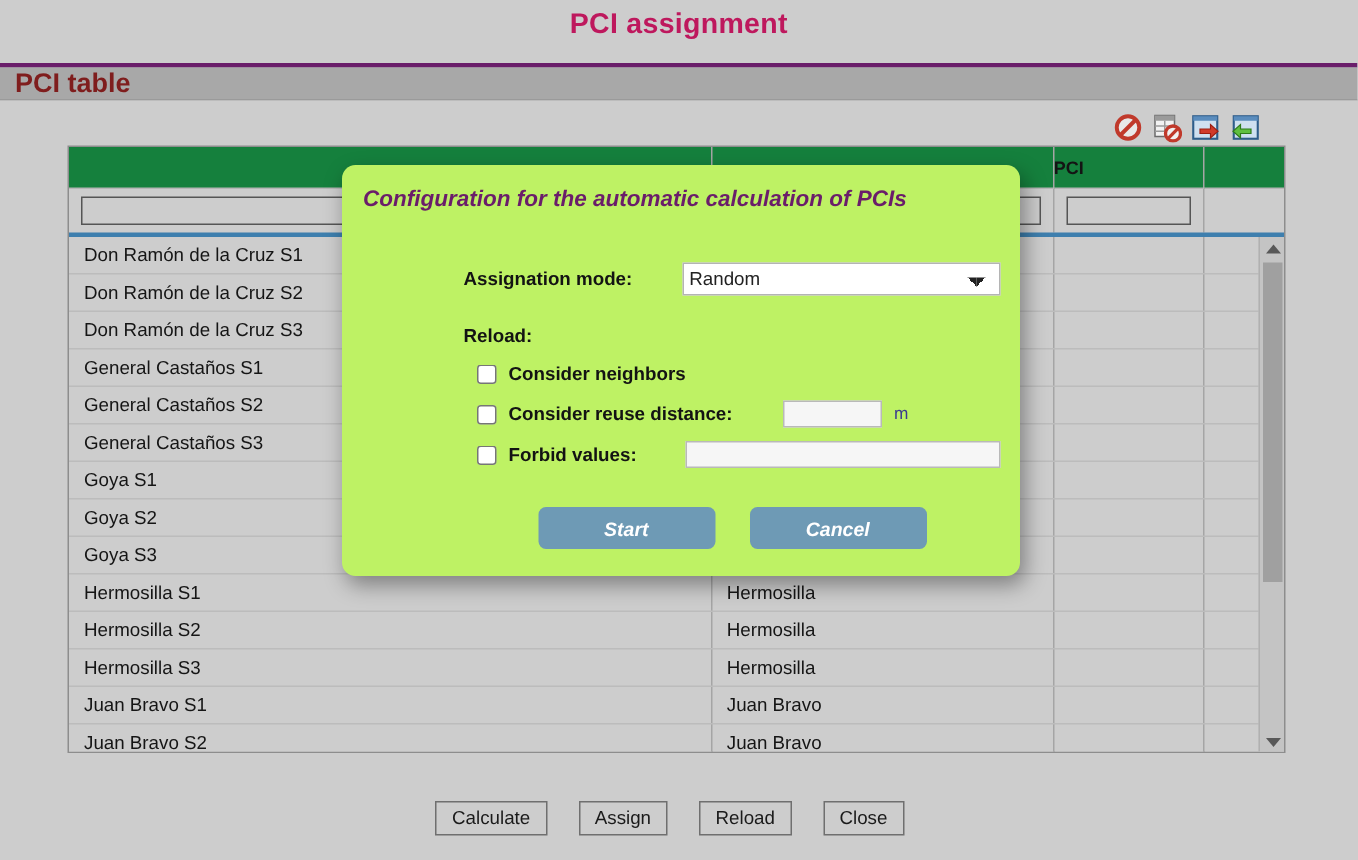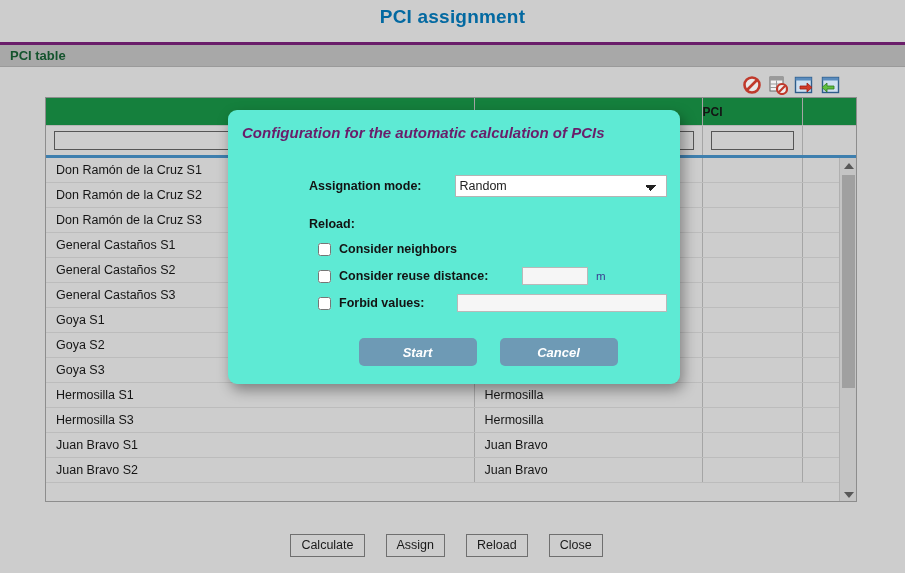--- a/index.html
+++ b/index.html
@@ -13,39 +13,39 @@
     color: #1a1a1a;
     overflow: hidden;
     position: relative;
   }
 
   
   .page-title {
     text-align: center;
     font-size: 19px;
     font-weight: bold;
-    color: #0369a1;
+    color: #be185d;
     padding-top: 6px;
     letter-spacing: .2px;
   }
 
   
   .panel {
     position: absolute;
     left: 0; top: 42px; right: 0;
     border-top: 3px solid #6a1d6a;
   }
   .panel-header {
     background: #a8a8a8;
     height: 21px;
     line-height: 21px;
     padding-left: 10px;
     font-weight: bold;
-    font-size: 13px;
-    color: #14532d;
+    font-size: 18px;
+    color: #7f1d1d;
     border-bottom: 1px solid #9a9a9a;
   }
   .panel-body {
     background: #cdcdcd;
     height: 444px;
     position: relative;
   }
 
   
   .toolbar {
@@ -185,21 +185,21 @@
     border: 1px solid #6f6f6f;
     padding: 3px 10px 4px;
     cursor: pointer;
   }
 
   
   .modal {
     position: absolute;
     left: 228px; top: 110px;
     width: 452px;
-    background: #5eead4;
+    background: #bef264;
     border-radius: 9px;
     box-shadow: 3px 6px 14px rgba(0,0,0,.38);
     padding: 0 13px 18px 0;
     box-sizing: border-box;
     z-index: 50;
   }
   .modal-title {
     font-style: italic;
     font-weight: bold;
     font-size: 15px;
@@ -440,20 +440,26 @@
                 <td></td>
                 <td></td>
               </tr>
               <tr>
                 <td>Hermosilla S1</td>
                 <td>Hermosilla</td>
                 <td></td>
                 <td></td>
               </tr>
               <tr>
+                <td>Hermosilla S2</td>
+                <td>Hermosilla</td>
+                <td></td>
+                <td></td>
+              </tr>
+              <tr>
                 <td>Hermosilla S3</td>
                 <td>Hermosilla</td>
                 <td></td>
                 <td></td>
               </tr>
               <tr>
                 <td>Juan Bravo S1</td>
                 <td>Juan Bravo</td>
                 <td></td>
                 <td></td>

